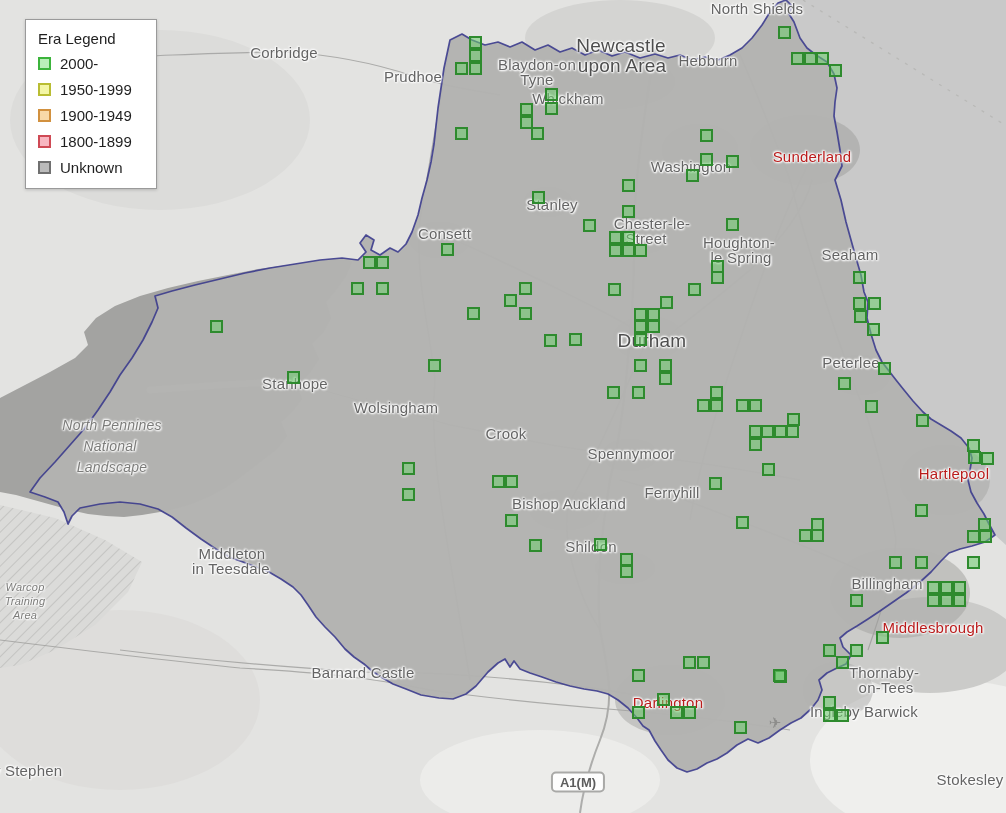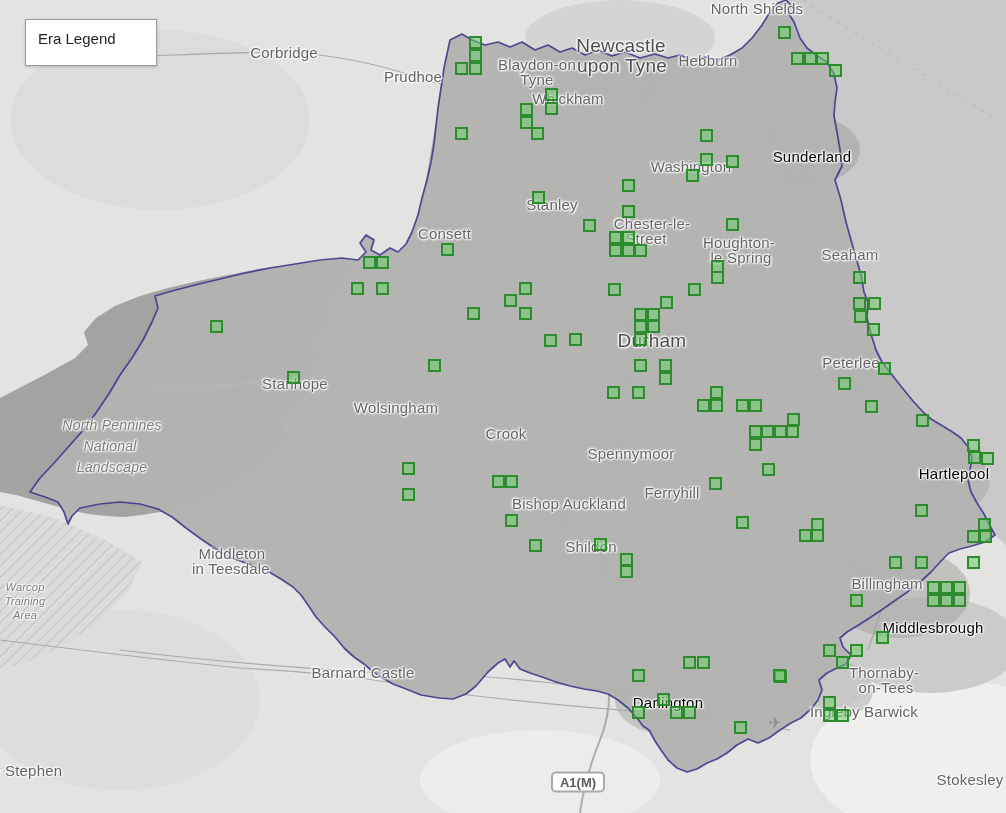--- a/index.html
+++ b/index.html
@@ -14,21 +14,21 @@
     position:absolute;box-sizing:border-box;
     width:13px;height:13px;
   }
   .place-label{
     position:absolute;transform:translate(-50%,-50%);
     white-space:nowrap;color:#646464;
     text-shadow:0 0 2px #fff,0 0 2px #fff,0 0 3px #fff,1px 1px 2px #fff,-1px -1px 2px #fff;
     pointer-events:none;letter-spacing:.2px;
   }
   .lbl-small{font-size:15px;}
-  .lbl-mid{font-size:15px;color:#000000;}
+  .lbl-mid{font-size:15px;color:#b91c1c;}
   .lbl-big{font-size:19px;color:#4e4e4e;}
   .lbl-italic{font-style:italic;color:#7c7c7a;}
   #legend{
     position:absolute;left:25px;top:19px;width:132px;
     background:#ffffff;border:1px solid #9a9a9a;
     padding:8px 10px 10px 12px;box-sizing:border-box;
     box-shadow:0 1px 3px rgba(0,0,0,.18);
   }
   #legend .legend-title{font-size:15px;color:#1f1f1f;margin:2px 0 8px 0;}
   .legend-row{display:flex;align-items:center;margin:0 0 9px 0;height:17px;}
@@ -107,21 +107,21 @@
       <path d="M887,583 C840,560 790,540 742,522 C700,505 660,490 620,480"></path>
     </g>
 
     <line x1="803" y1="0" x2="1005" y2="125" stroke-width="1.3" stroke-dasharray="3,7" stroke="#b9b9b7"></line>
 
     <use href="#county-shape" fill="none" stroke-width="1.7" stroke-linejoin="round" opacity="0.9" stroke="#3d3d8e"></use>
   </svg>
 
   <div id="labels-layer">
       <div class="place-label lbl-big" style="left: 621px; top: 46px;">Newcastle</div>
-      <div class="place-label lbl-big" style="left: 622px; top: 66px;">upon Tyne</div>
+      <div class="place-label lbl-big" style="left: 622px; top: 66px;">upon Area</div>
       <div class="place-label lbl-big" style="left: 652px; top: 341px;">Durham</div>
       <div class="place-label lbl-mid" style="left: 812px; top: 156px;">Sunderland</div>
       <div class="place-label lbl-mid" style="left: 933px; top: 627px;">Middlesbrough</div>
       <div class="place-label lbl-mid" style="left: 668px; top: 702px;">Darlington</div>
       <div class="place-label lbl-mid" style="left: 954px; top: 473px;">Hartlepool</div>
       <div class="place-label lbl-small" style="left: 120px; top: 57px;">Hexham</div>
       <div class="place-label lbl-small" style="left: 284px; top: 52px;">Corbridge</div>
       <div class="place-label lbl-small" style="left: 413px; top: 76px;">Prudhoe</div>
       <div class="place-label lbl-small" style="left: 537px; top: 64px;">Blaydon-on</div>
       <div class="place-label lbl-small" style="left: 537px; top: 79px;">Tyne</div>
@@ -292,15 +292,37 @@
     </div>
 
   <div id="road-shield" style="left: 578px; top: 782px;">A1(M)</div>
 
   <div id="icons-layer">
       <div class="map-icon" style="left: 775px; top: 723px;">✈</div>
     </div>
 
   <div id="legend">
     <div class="legend-title">Era Legend</div>
+    <div id="legend-rows">
+        <div class="legend-row">
+          <span class="legend-swatch" style="background: rgb(185, 239, 185); border-color: rgb(60, 180, 60);"></span>
+          <span class="legend-label">2000-</span>
+        </div>
+        <div class="legend-row">
+          <span class="legend-swatch" style="background: rgb(243, 246, 166); border-color: rgb(185, 189, 51);"></span>
+          <span class="legend-label">1950-1999</span>
+        </div>
+        <div class="legend-row">
+          <span class="legend-swatch" style="background: rgb(248, 217, 168); border-color: rgb(210, 145, 63);"></span>
+          <span class="legend-label">1900-1949</span>
+        </div>
+        <div class="legend-row">
+          <span class="legend-swatch" style="background: rgb(248, 182, 192); border-color: rgb(207, 74, 85);"></span>
+          <span class="legend-label">1800-1899</span>
+        </div>
+        <div class="legend-row">
+          <span class="legend-swatch" style="background: rgb(187, 187, 187); border-color: rgb(112, 112, 112);"></span>
+          <span class="legend-label">Unknown</span>
+        </div>
+      </div>
   </div>
 
 </div>
 
 </body></html>

